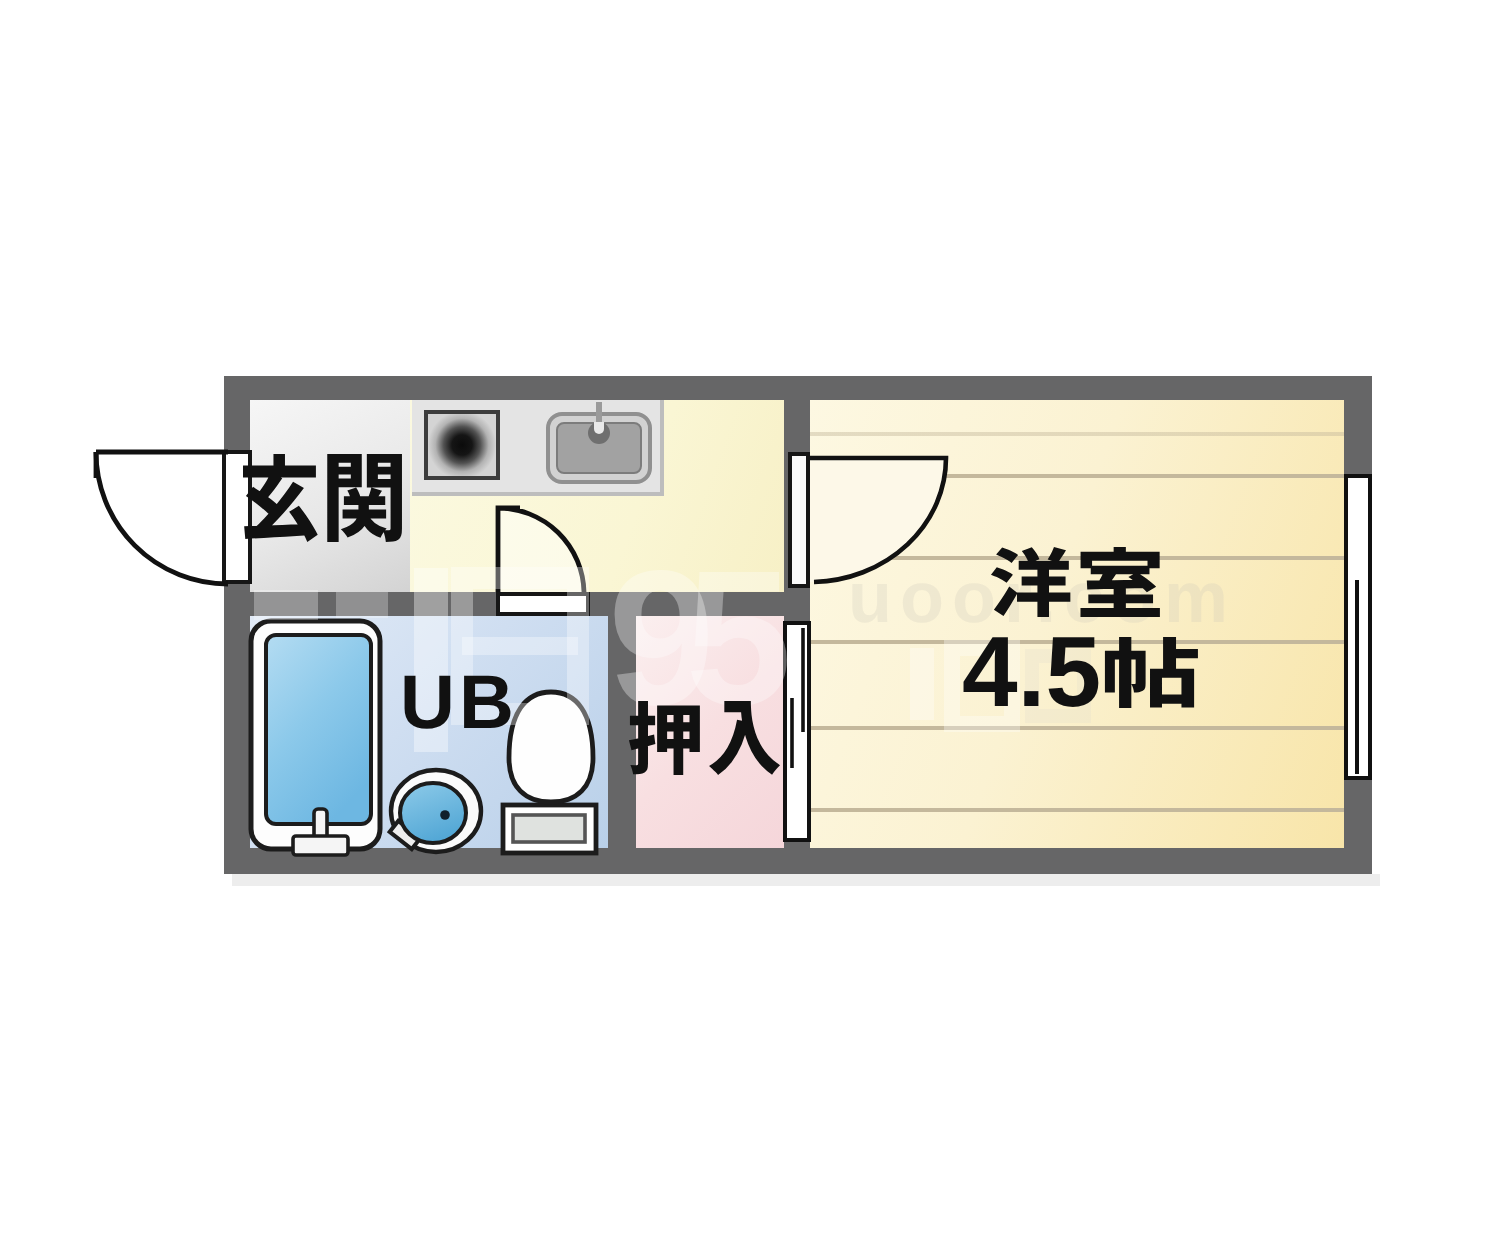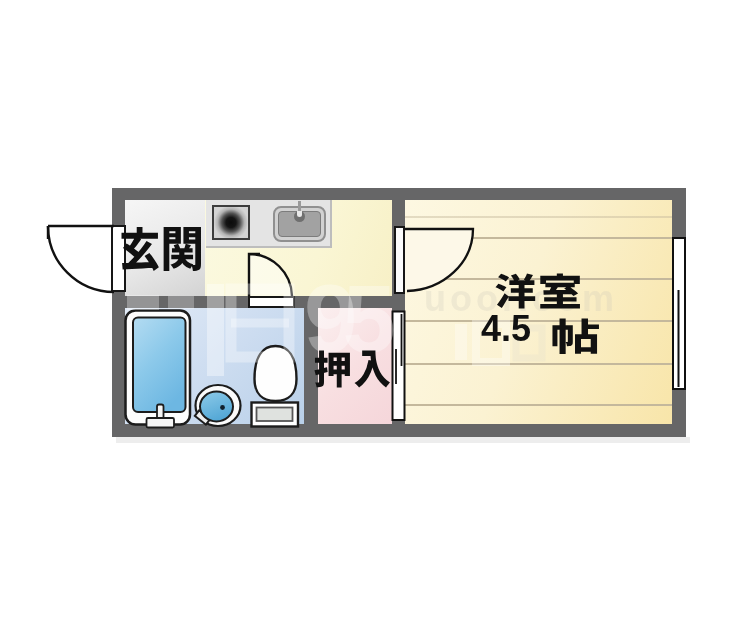--- a/index.html
+++ b/index.html
@@ -153,16 +153,17 @@
       <path transform="translate(494.4,305.1) scale(0.04199,-0.03698)" d="M336 240H971V113H336ZM356 670H953V546H356ZM391 456H914V333H391ZM579 589H717V-93H579ZM393 802 512 850Q541 813 567 769Q593 724 603 689L476 635Q471 658 458 687Q445 716 428 746Q411 776 393 802ZM776 853 919 812Q895 764 870 721Q845 677 825 646L701 685Q714 708 729 738Q743 767 755 797Q768 827 776 853ZM87 752 159 849Q192 838 227 820Q263 803 296 784Q328 765 349 747L271 639Q252 657 221 678Q190 698 154 718Q119 738 87 752ZM26 481 95 580Q127 569 164 552Q200 535 233 516Q266 497 287 480L212 371Q193 389 162 409Q130 429 95 448Q59 467 26 481ZM61 7Q87 45 118 96Q149 147 182 205Q214 263 243 321L342 234Q317 182 289 128Q262 75 233 22Q204 -31 175 -80Z"></path>
       <path transform="translate(537.7,306.0) scale(0.04457,-0.03819)" d="M429 311H566V6H429ZM172 607H831V494H172ZM57 51H948V-65H57ZM145 228H871V115H145ZM321 541 463 508Q445 476 425 443Q405 411 386 382Q368 354 352 331L242 364Q257 389 272 419Q287 450 300 482Q313 514 321 541ZM128 414Q213 415 322 416Q431 417 552 420Q672 422 791 424L785 314Q669 310 551 307Q432 303 325 300Q218 298 133 296ZM594 457 690 521Q728 494 768 460Q809 427 846 393Q883 359 906 329L802 259Q782 287 747 322Q713 357 672 393Q632 429 594 457ZM429 851H566V707H429ZM58 790H945V574H809V670H187V574H58Z"></path>
     </g>
 
     <g fill="#111">
       <path transform="translate(550.2,350.5) scale(0.05022,-0.03759)" d="M186 852H308V-92H186ZM45 670H401V553H144V114H45ZM351 670H450V234Q450 202 446 176Q441 151 422 135Q404 121 384 117Q363 113 334 113Q333 136 326 170Q318 204 308 227Q320 227 330 227Q339 227 344 227Q351 227 351 237ZM494 429H933V-85H807V309H613V-85H494ZM624 851H753V352H624ZM726 693H971V570H726ZM581 85H868V-35H581Z"></path>
     </g>
 
   </svg>
 
+  <div class="txt" style="left:200px;top:333px;font-size:38px;letter-spacing:2px;">UB</div>
 
-  <div class="txt" style="left:481px;top:311px;font-size:36px;">4.5</div>
+  <div class="txt" style="left:481px;top:311px;font-size:50px;">4.5</div>
 
 </div>
 
 </body></html>

